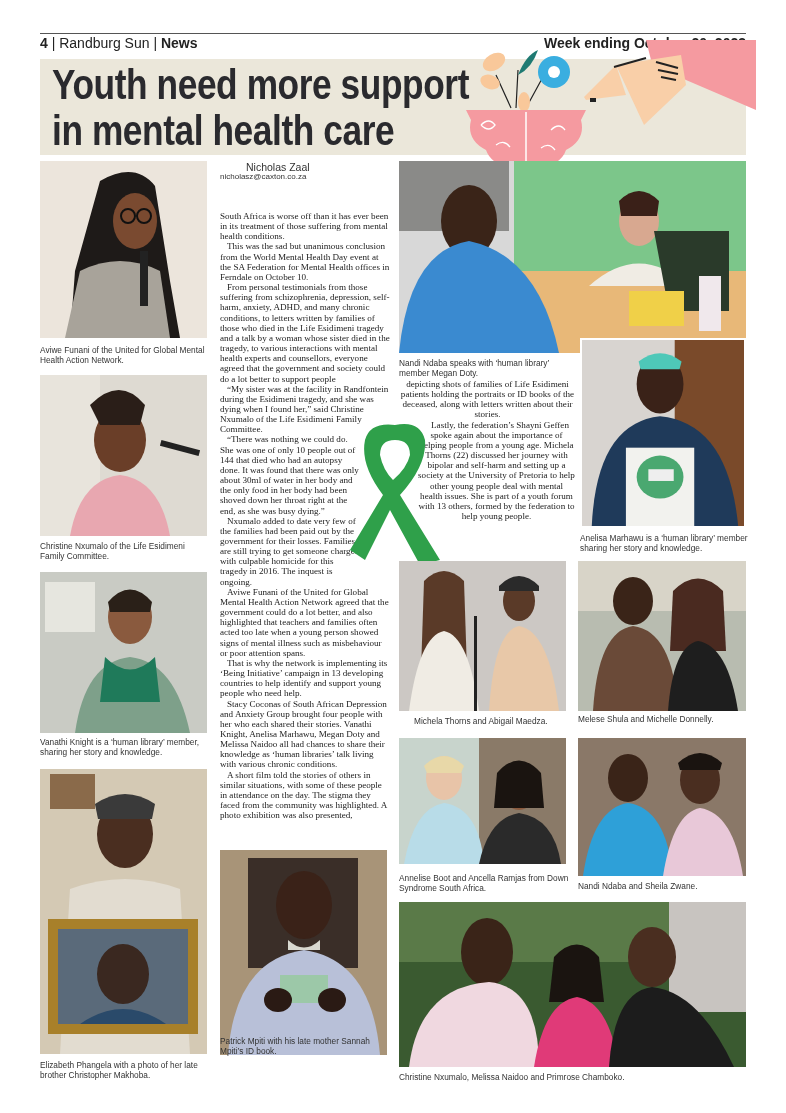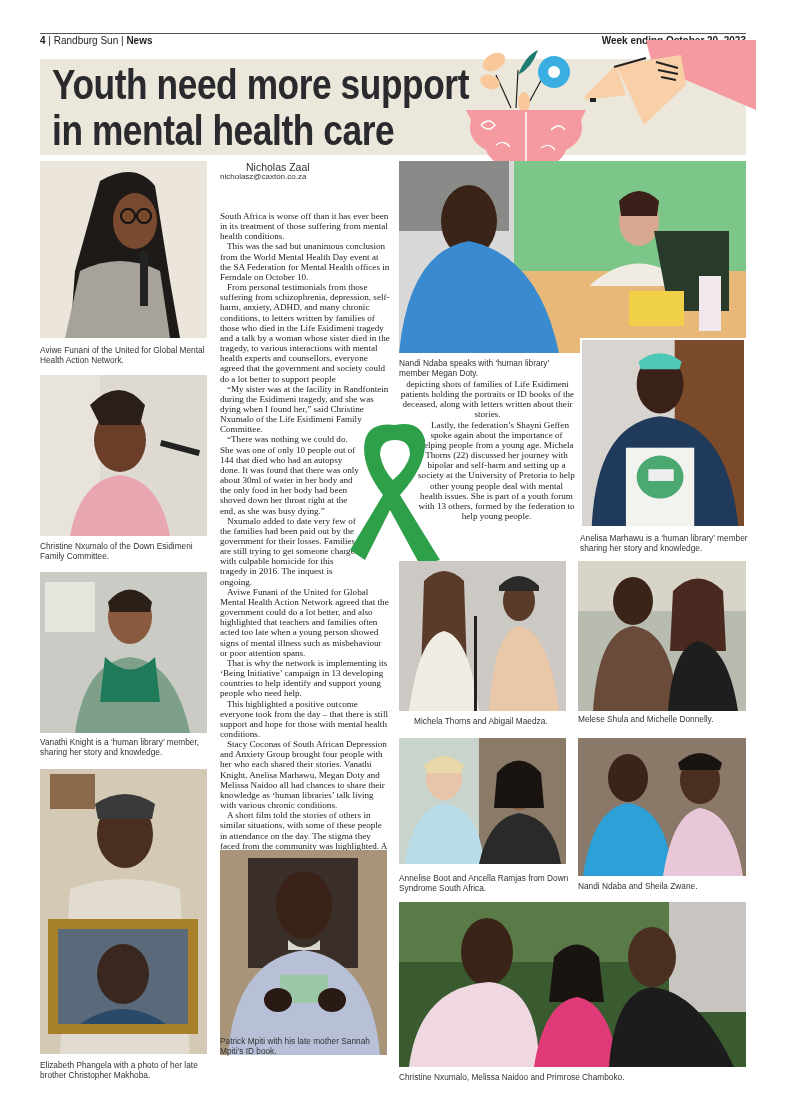--- a/index.html
+++ b/index.html
@@ -1,20 +1,20 @@
 <!DOCTYPE html>
 <html><head>
 <meta charset="utf-8">
 <style>
   * { box-sizing: border-box; margin: 0; padding: 0; }
   html, body { width: 786px; height: 1113px; background: #ffffff; overflow: hidden; }
   body { position: relative; font-family: "Liberation Sans", sans-serif; color: #222; }
 
   .folio { position: absolute; left: 40px; top: 33px; width: 706px; height: 14px;
-           border-top: 1px solid #555; padding-top: 1px; font-size: 10px; color: #222;
+           border-top: 1px solid #555; padding-top: 1px; font-size: 14px; color: #222;
            font-family: "Liberation Sans", sans-serif; }
   .folio .left { position: absolute; left: 0; top: 1px; }
   .folio .left b { font-weight: bold; }
   .folio .right { position: absolute; right: 0; top: 1px; font-weight: bold; }
 
   .banner { position: absolute; left: 40px; top: 59px; width: 706px; height: 96px; background: #ebe7da; }
   .headline { position: absolute; left: 52px; top: 61px; width: 430px;
               font-family: "Liberation Sans", sans-serif; font-weight: bold; font-size: 43px;
               line-height: 46px; color: #2a2a2e; letter-spacing: -0.5px;
               transform: scaleX(0.82); transform-origin: left top; white-space: nowrap; }
@@ -93,21 +93,21 @@
 <div class="photo" style="left:40px;top:375px;width:167px;height:161px;">
   <svg viewBox="0 0 167 161" preserveAspectRatio="none">
     <rect width="167" height="161" fill="#dedad2"></rect>
     <rect x="0" y="0" width="60" height="161" fill="#e8e4dc"></rect>
     <ellipse cx="80" cy="65" rx="26" ry="32" fill="#6a3e28"></ellipse>
     <path d="M50 30 Q80 0 105 30 L100 50 L60 50 Z" fill="#2a1e18"></path>
     <path d="M30 161 Q40 105 80 100 Q120 105 130 161 Z" fill="#e8a7b0"></path>
     <rect x="120" y="70" width="40" height="6" fill="#222" transform="rotate(15 140 73)"></rect>
   </svg>
 </div>
-<div class="caption" style="left:40px;top:541px;width:170px;">Christine Nxumalo of the Down Esidimeni Family Committee.</div>
+<div class="caption" style="left:40px;top:541px;width:170px;">Christine Nxumalo of the Life Esidimeni Family Committee.</div>
 
 <div class="photo" style="left:40px;top:572px;width:167px;height:161px;">
   <svg viewBox="0 0 167 161" preserveAspectRatio="none">
     <rect width="167" height="161" fill="#c9cbc4"></rect>
     <rect x="5" y="10" width="50" height="50" fill="#e6e6df"></rect>
     <ellipse cx="90" cy="45" rx="22" ry="27" fill="#8a5a3e"></ellipse>
     <path d="M68 30 Q90 5 112 30 L110 40 L70 40 Z" fill="#2a2018"></path>
     <path d="M35 161 Q45 90 90 85 Q135 90 150 161 Z" fill="#7ea08a"></path>
     <path d="M65 85 Q90 110 115 85 L120 130 L60 130 Z" fill="#1f7a5a"></path>
   </svg>
@@ -134,21 +134,20 @@
 
 <div class="body-col" style="left:220px;top:191px;width:170px;margin-top:20px;">
   <p class="first">South Africa is worse off than it has ever been in its treatment of those suffering from mental health conditions.</p>
   <p>This was the sad but unanimous conclusion from the World Mental Health Day event at the SA Federation for Mental Health offices in Ferndale on October 10.</p>
   <p>From personal testimonials from those suffering from schizophrenia, depression, self-harm, anxiety, ADHD, and many chronic conditions, to letters written by families of those who died in the Life Esidimeni tragedy and a talk by a woman whose sister died in the tragedy, to various interactions with mental health experts and counsellors, everyone agreed that the government and society could do a lot better to support people</p>
   <p>“My sister was at the facility in Randfontein during the Esidimeni tragedy, and she was dying when I found her,” said Christine Nxumalo of the Life Esidimeni Family Committee.</p>
   <p style="padding-right:30px;">“There was nothing we could do. She was one of only 10 people out of 144 that died who had an autopsy done. It was found that there was only about 30ml of water in her body and the only food in her body had been shoved down her throat right at the end, as she was busy dying.”</p>
   <p style="padding-right:30px;">Nxumalo added to date very few of the families had been paid out by the government for their losses. Families are still trying to get someone charged with culpable homicide for this tragedy in 2016. The inquest is ongoing.</p>
   <p>Aviwe Funani of the United for Global Mental Health Action Network agreed that the government could do a lot better, and also highlighted that teachers and families often acted too late when a young person showed signs of mental illness such as misbehaviour or poor attention spans.</p>
   <p>That is why the network is implementing its ‘Being Initiative’ campaign in 13 developing countries to help identify and support young people who need help.</p>
-  <p>This highlighted a positive outcome everyone took from the day – that there is still support and hope for those with mental health conditions.</p>
   <p>Stacy Coconas of South African Depression and Anxiety Group brought four people with her who each shared their stories. Vanathi Knight, Anelisa Marhawu, Megan Doty and Melissa Naidoo all had chances to share their knowledge as ‘human libraries’ talk living with various chronic conditions.</p>
   <p>A short film told the stories of others in similar situations, with some of these people in attendance on the day. The stigma they faced from the community was highlighted. A photo exhibition was also presented,</p>
 </div>
 
 <div class="photo" style="left:220px;top:850px;width:167px;height:205px;">
   <svg viewBox="0 0 167 205" preserveAspectRatio="none">
     <rect width="167" height="205" fill="#a89478"></rect>
     <rect x="28" y="8" width="110" height="110" fill="#3a2e28"></rect>
     <ellipse cx="84" cy="55" rx="28" ry="34" fill="#3a2218"></ellipse>
     <path d="M68 90 Q84 105 100 90 L100 100 L68 100 Z" fill="#d8d8d0"></path>

